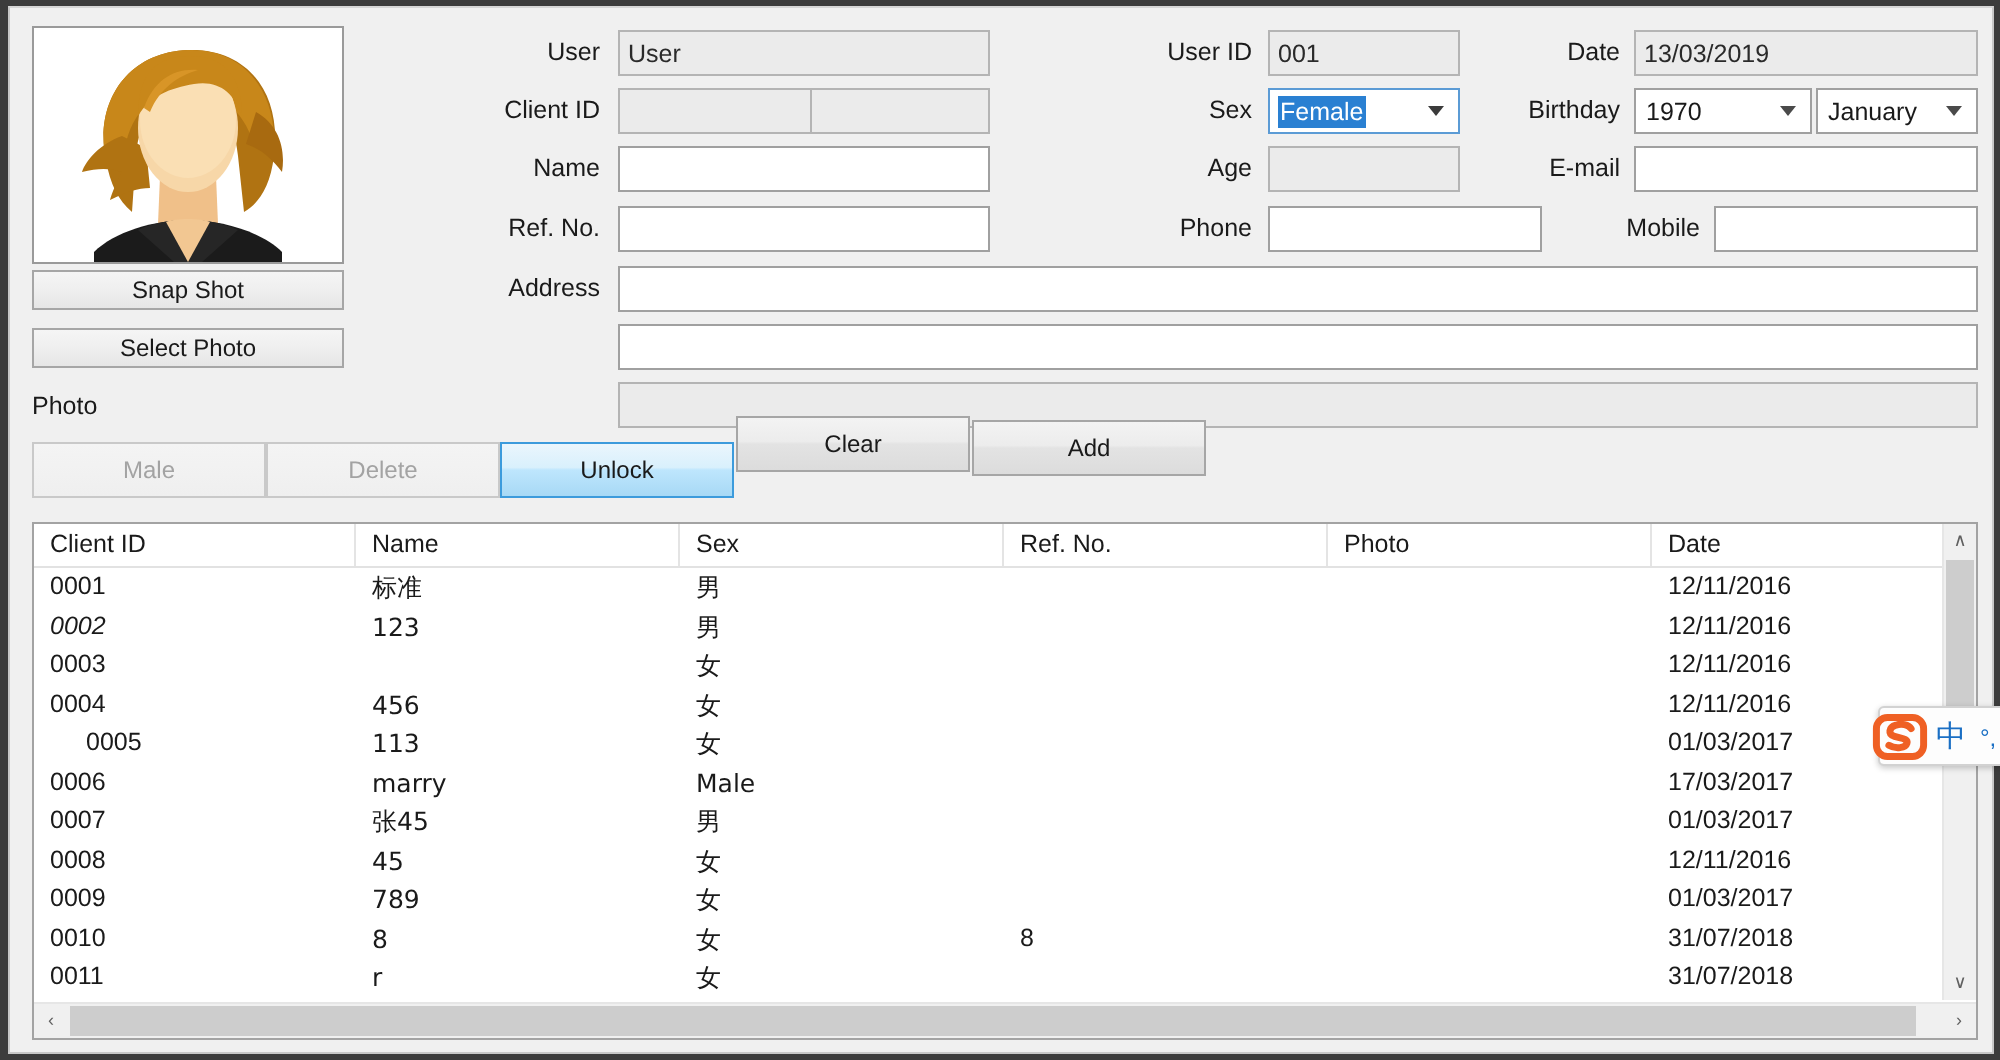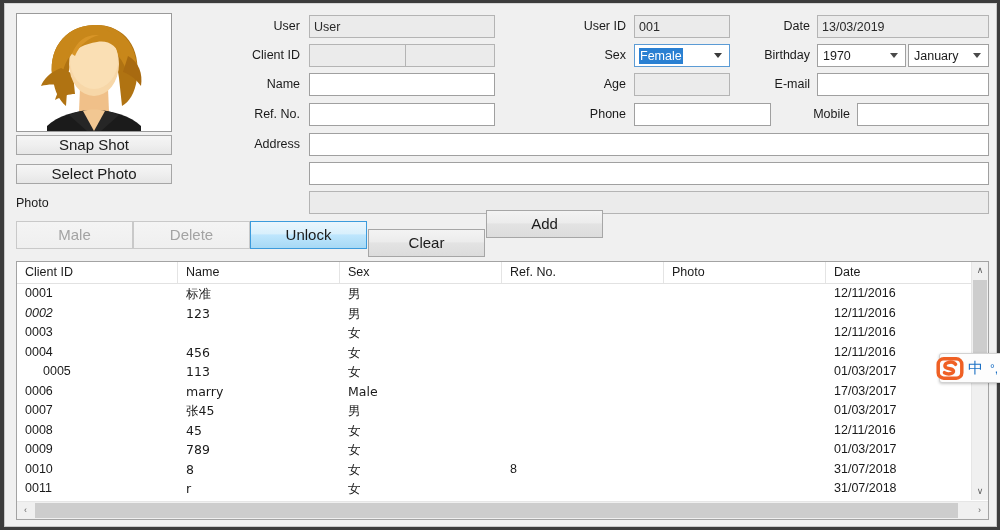--- a/index.html
+++ b/index.html
@@ -95,21 +95,21 @@
   }
   .combo.focused .arrow { border-top-color: #3b3b3b; }
 
   
   .btn {
     position: absolute;
     box-sizing: border-box;
     background: linear-gradient(to bottom, #f3f3f3 0%, #ececec 45%, #e3e3e3 50%, #dcdcdc 100%);
     border: 1px solid #a6a6a6;
     font-family: "Liberation Sans", sans-serif;
-    font-size: 15px;
+    font-size: 12px;
     color: #1a1a1a;
     text-align: center;
     line-height: 21px;
     cursor: default;
     user-select: none;
   }
   .btn.flat {
     background: linear-gradient(to bottom, #f5f5f5 0%, #efefef 50%, #e6e6e6 100%);
   }
   .btn.disabled {
@@ -378,21 +378,21 @@
 
     <div class="lbl" style="left:690px; top:73px; width:115px;">E-mail</div>
     <input class="txt" style="left: 812px; top: 69px; width: 172px;" value="">
 
     <div class="lbl" style="left:740px; top:103px; width:105px;">Mobile</div>
     <input class="txt" style="left: 852px; top: 99px; width: 132px;" value="">
 
     <div class="btn disabled" style="left:11px; top:217px; width:117px; height:28px; line-height:26px;">Male</div>
     <div class="btn disabled" style="left:128px; top:217px; width:117px; height:28px; line-height:26px;">Delete</div>
     <div class="btn hot" style="left:245px; top:217px; width:117px; height:28px; line-height:26px;">Unlock</div>
-    <div class="btn" style="left:363px; top:225px; width:117px; height:28px; line-height:26px;">Clear</div>
+    <div class="btn" style="left:363px; top:204px; width:117px; height:28px; line-height:26px;">Clear</div>
     <div class="btn" style="left:481px; top:206px; width:117px; height:28px; line-height:26px;">Add</div>
     <div class="btn focus" style="left:832px; top:217px; width:152px; height:28px; line-height:26px;">Exit</div>
 
     <div class="listview">
 
       <div class="lv-header">
         <div class="col" style="left:0;   width:161px;">Client ID</div>
         <div class="col" style="left:161px; width:162px;">Name</div>
         <div class="col" style="left:323px; width:162px;">Sex</div>
         <div class="col" style="left:485px; width:162px;">Ref. No.</div>

